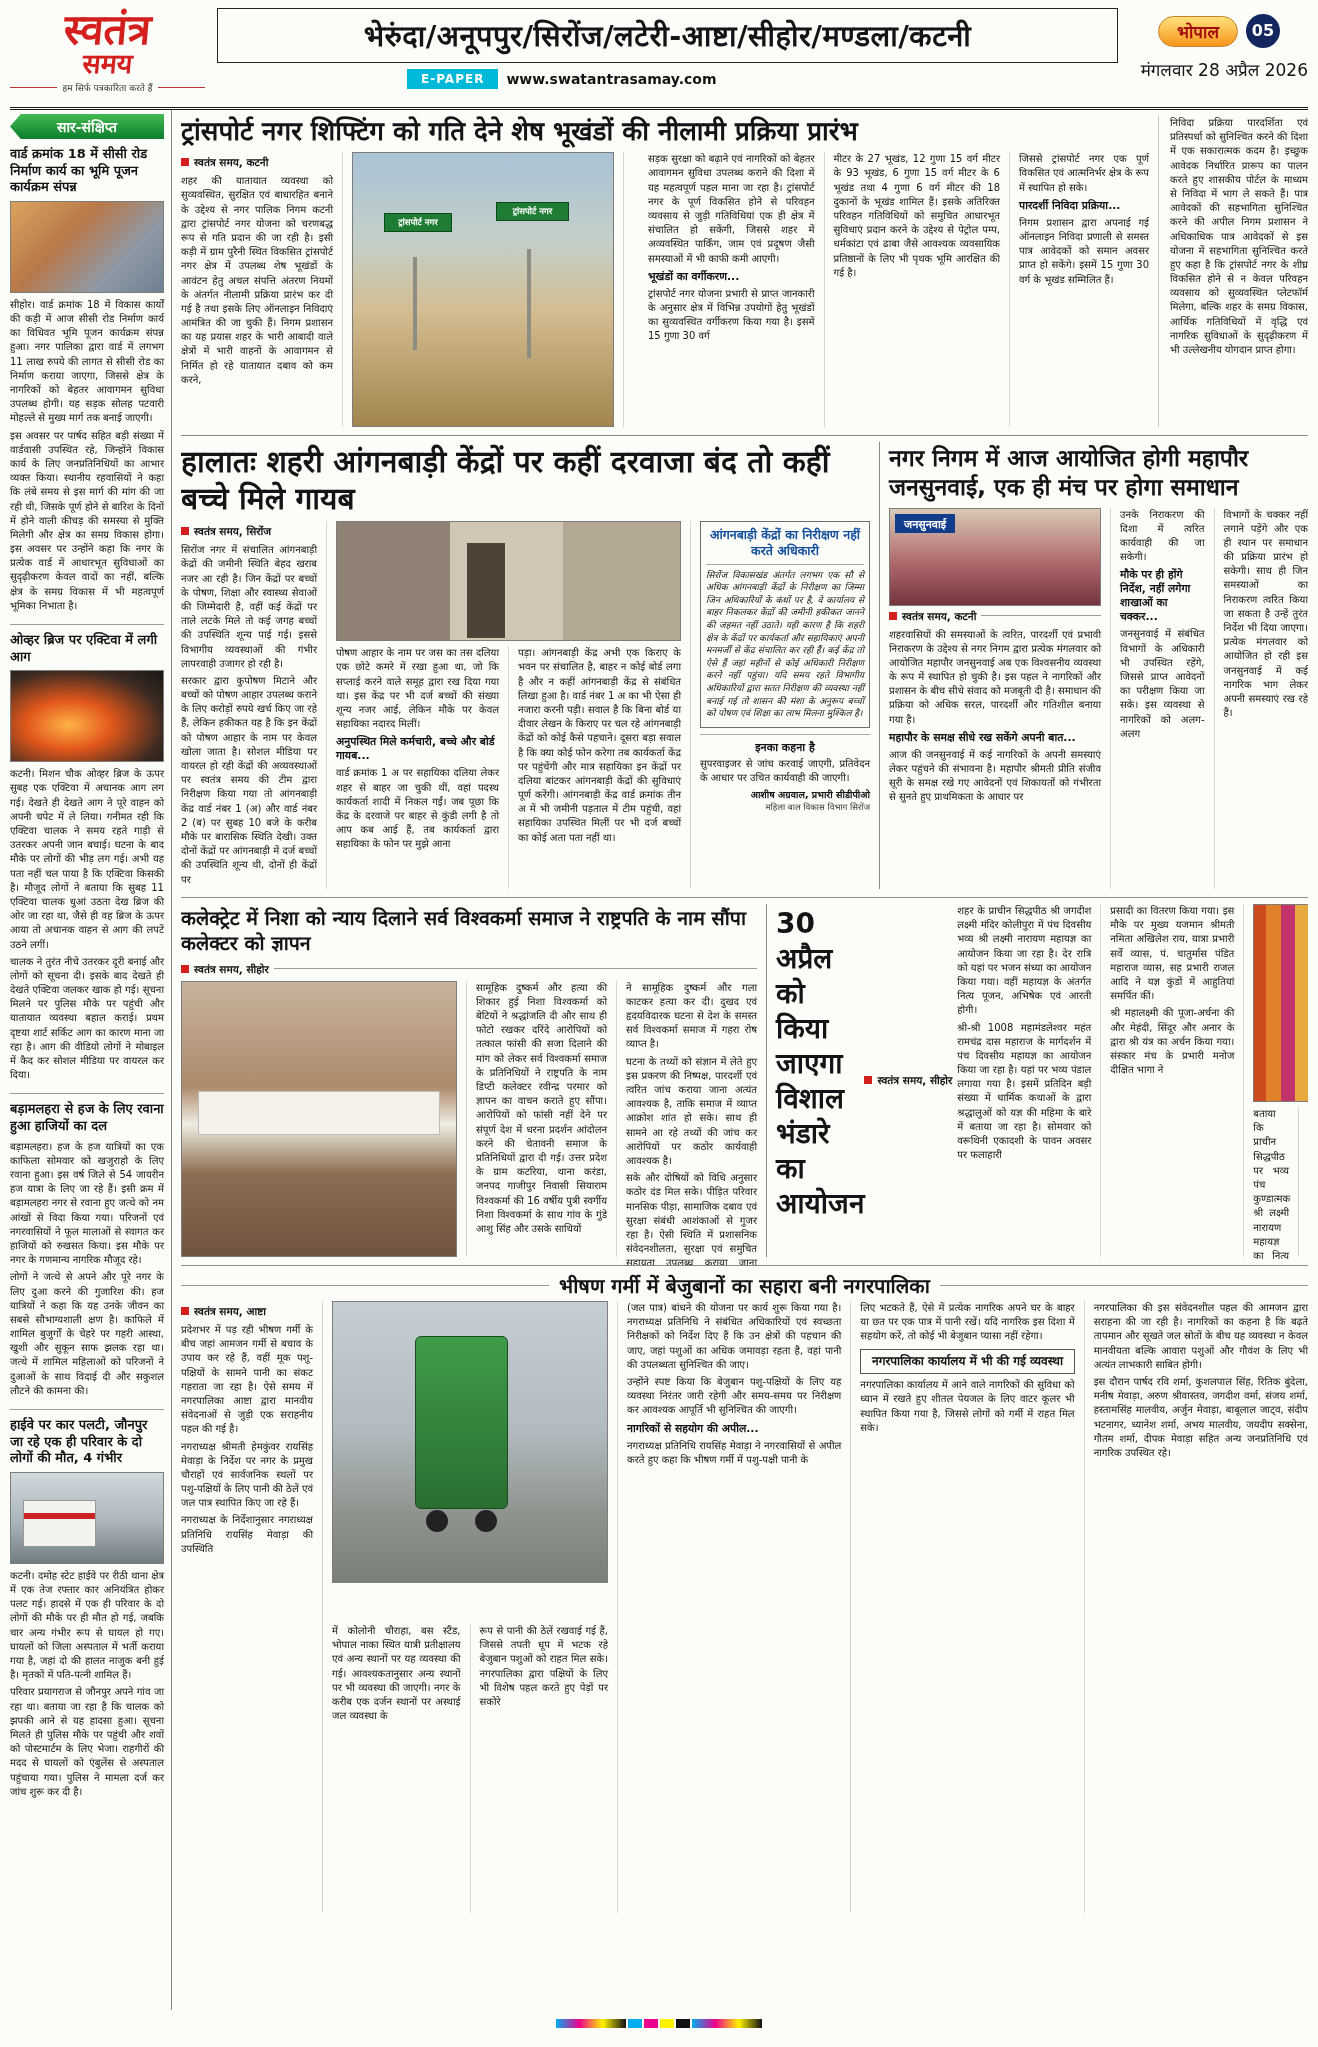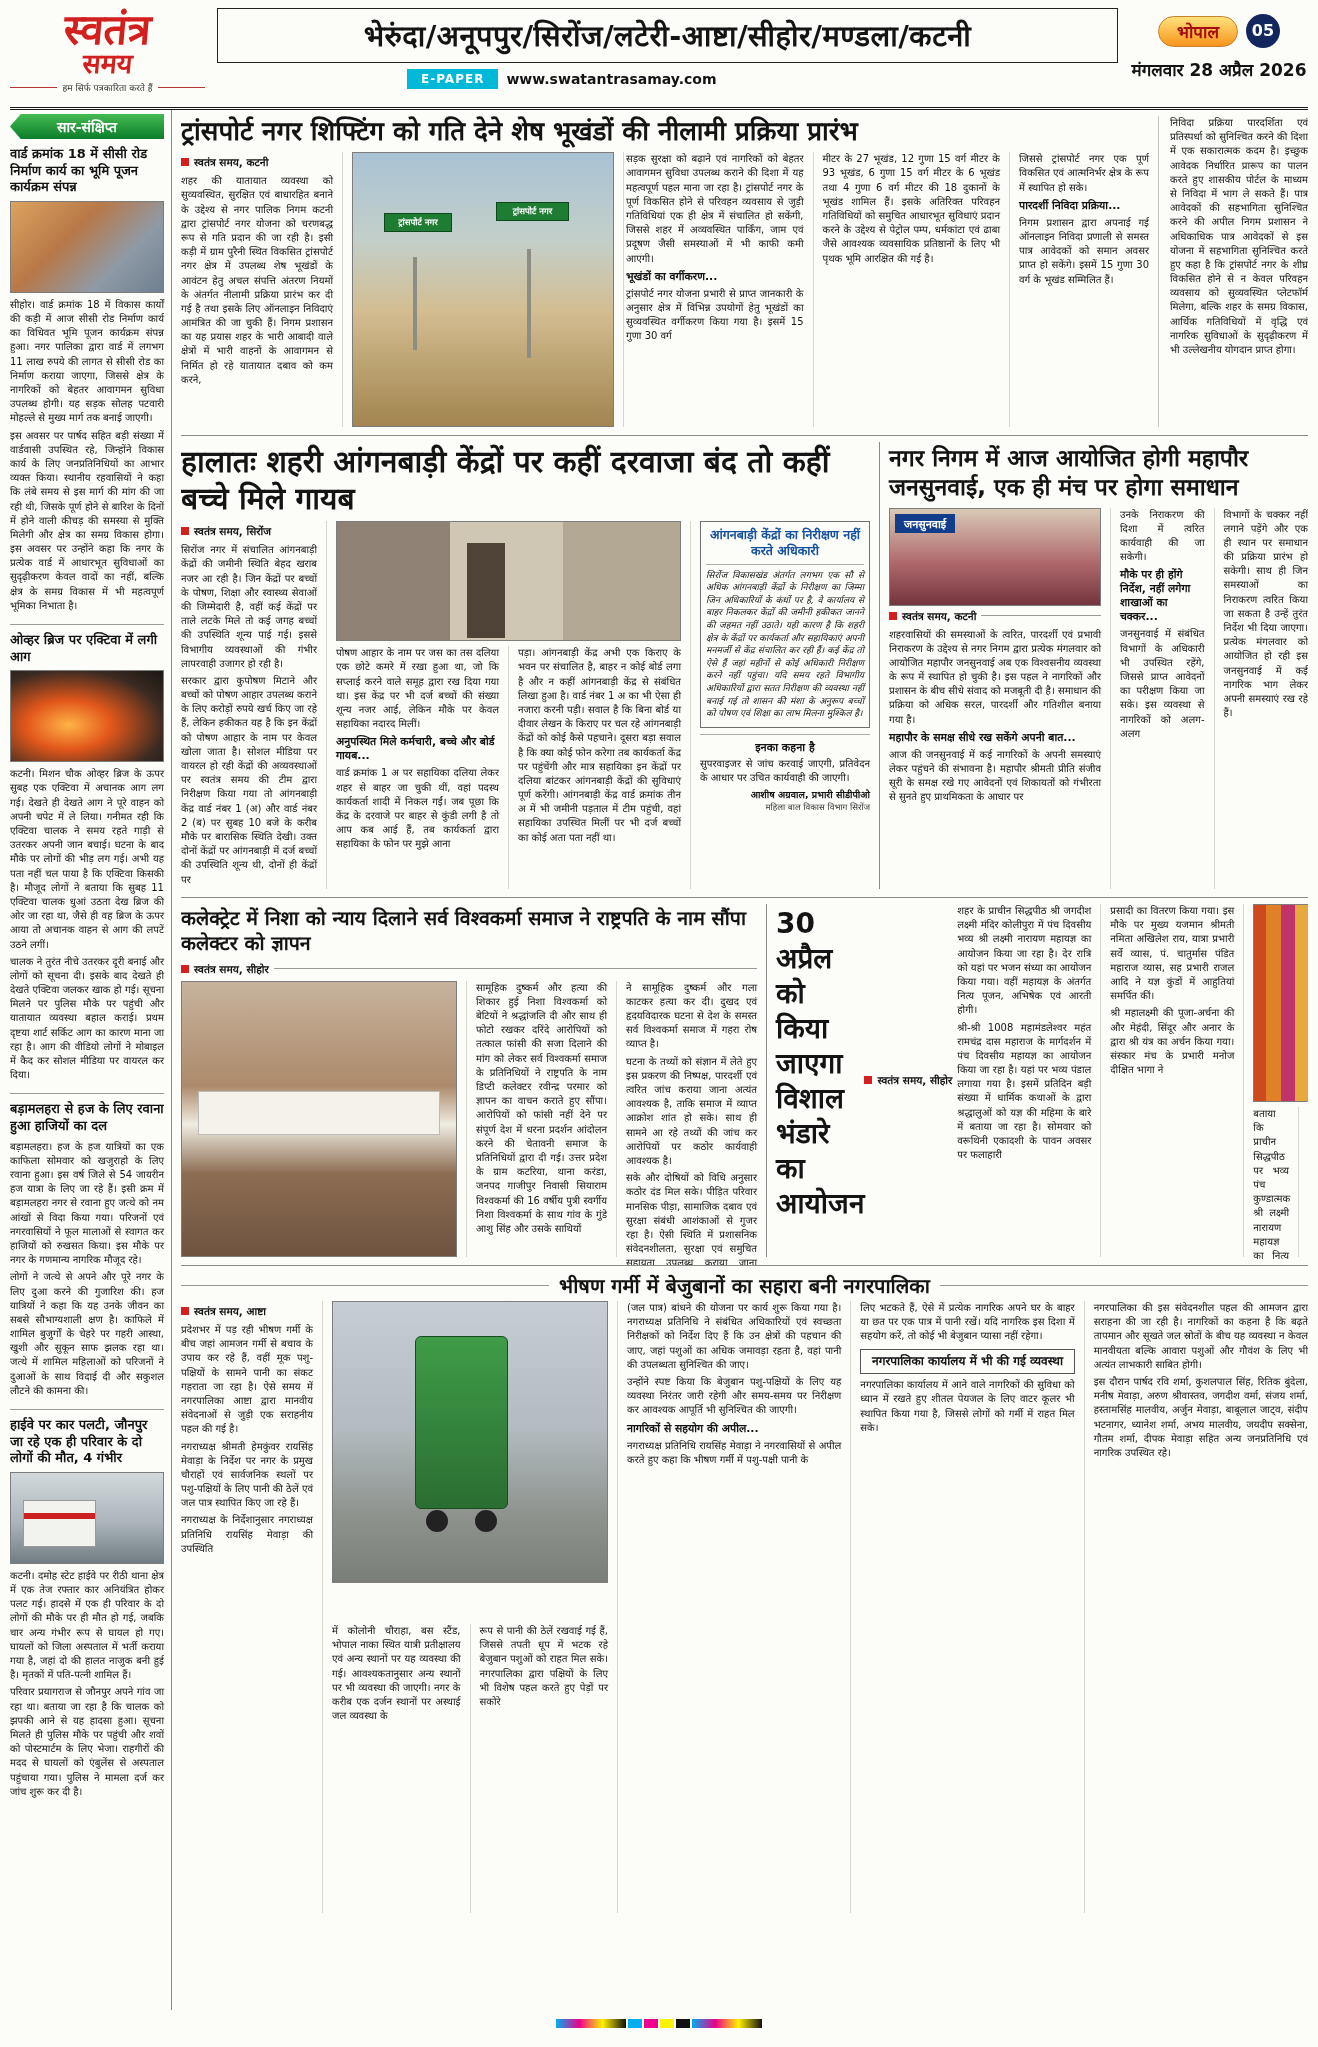--- a/index.html
+++ b/index.html
@@ -17,21 +17,21 @@
   .tagline .tl-text { font-size:9px; color:#333; white-space:nowrap; }
   .header-center { flex:1; display:flex; flex-direction:column; }
   .cities-box { border:1.5px solid #222; text-align:center; font-size:29px; font-weight:700; padding:6px 16px 8px; letter-spacing:0.5px; }
   .header-sub { display:flex; align-items:center; margin-top:6px; padding-left:190px; }
   .epaper { background:#00b9d8; color:#fff; font-weight:700; font-size:12px; padding:3px 14px; letter-spacing:1px; }
   .website { font-weight:700; font-size:14px; margin-left:8px; }
   .header-right { width:178px; text-align:center; padding-top:6px; }
   .edition-row { display:flex; align-items:center; justify-content:center; gap:8px; }
   .edition-badge { background:linear-gradient(#ffe27a,#f7941d); color:#a40d0d; font-weight:700; font-size:17px; padding:3px 18px; border-radius:16px; border:1px solid #c9822a; }
   .page-circle { background:#13265e; color:#fff; width:34px; height:34px; border-radius:50%; font-size:16px; font-weight:700; line-height:34px; }
-  .issue-date { font-weight:700; font-size:17px; margin-top:10px; white-space:nowrap; }
+  .issue-date { font-weight:400; font-size:17px; margin-top:10px; white-space:nowrap;text-align:right; }
 
   
   .content { display:flex; height:1900px; }
   .sidebar { width:162px; border-right:1px solid #888; padding:4px 7px 0 0; overflow:hidden; }
   .main { flex:1; padding-left:9px; min-width:0; }
 
   
   .sb-title { background:linear-gradient(#45bb52,#0c7d2b); color:#fff; font-weight:700; font-size:14px; text-align:center; padding:3px 2px; clip-path:polygon(0 50%,7% 0,100% 0,100% 100%,7% 100%); }
   .sb-art { border-bottom:1px solid #9a9a9a; padding:7px 0 8px; }
   .sb-art:last-child { border-bottom:none; }
@@ -222,21 +222,21 @@
                   </div>
               </div>
               <div class="t-banner-block">
                 <div class="t-photo-row">
                   <div class="photo ph-transport">
                     <div class="sign" style="left:12%;top:22%;width:26%;">ट्रांसपोर्ट नगर</div>
                     <div class="sign-post" style="left:23%;top:38%;height:34%;"></div>
                     <div class="sign" style="left:55%;top:18%;width:28%;">ट्रांसपोर्ट नगर</div>
                     <div class="sign-post" style="left:67%;top:35%;height:40%;"></div>
                   </div>
-                  <div class="w-col" style="border-left:1px solid #d8d5cd;padding-left:2px;">
+                  <div class="w-col" style="border-left:1px solid #d8d5cd;padding-left:24px;">
                     <div>
                         <p class="para">सड़क सुरक्षा को बढ़ाने एवं नागरिकों को बेहतर आवागमन सुविधा उपलब्ध कराने की दिशा में यह महत्वपूर्ण पहल माना जा रहा है। ट्रांसपोर्ट नगर के पूर्ण विकसित होने से परिवहन व्यवसाय से जुड़ी गतिविधियां एक ही क्षेत्र में संचालित हो सकेंगी, जिससे शहर में अव्यवस्थित पार्किंग, जाम एवं प्रदूषण जैसी समस्याओं में भी काफी कमी आएगी।</p>
                       </div>
                     <div class="sub-inline">भूखंडों का वर्गीकरण...</div>
                     <div>
                         <p class="para">ट्रांसपोर्ट नगर योजना प्रभारी से प्राप्त जानकारी के अनुसार क्षेत्र में विभिन्न उपयोगों हेतु भूखंडों का सुव्यवस्थित वर्गीकरण किया गया है। इसमें 15 गुणा 30 वर्ग</p>
                       </div>
                   </div>
                   <div class="w-col" style="border-left:1px solid #d8d5cd;padding-left:9px;">
                     <div>

